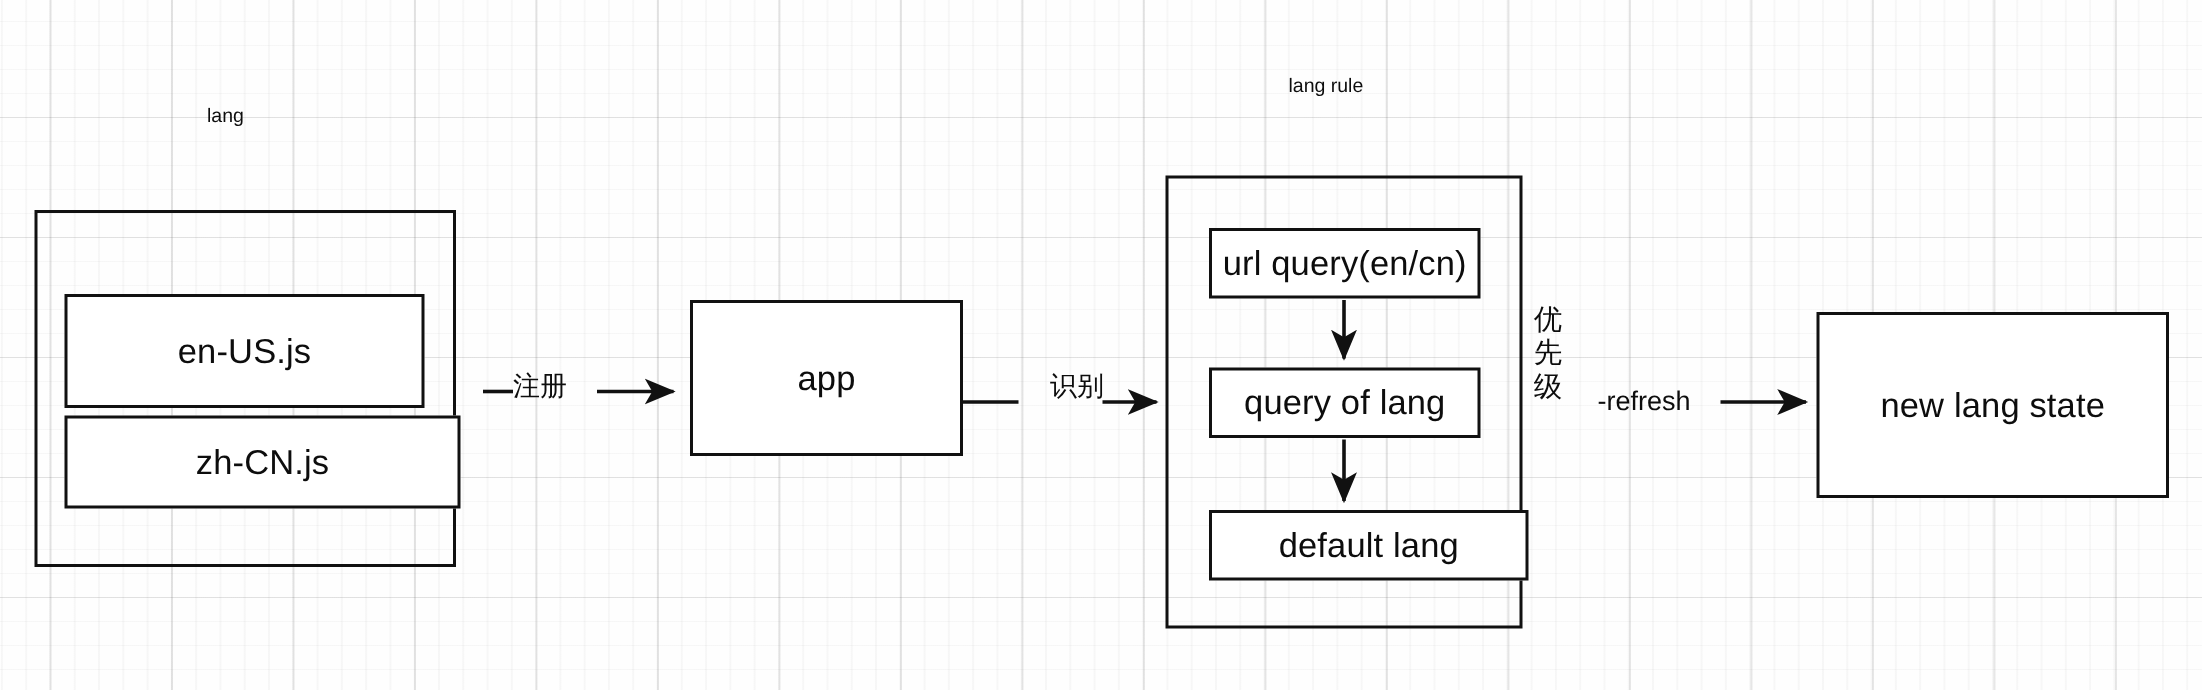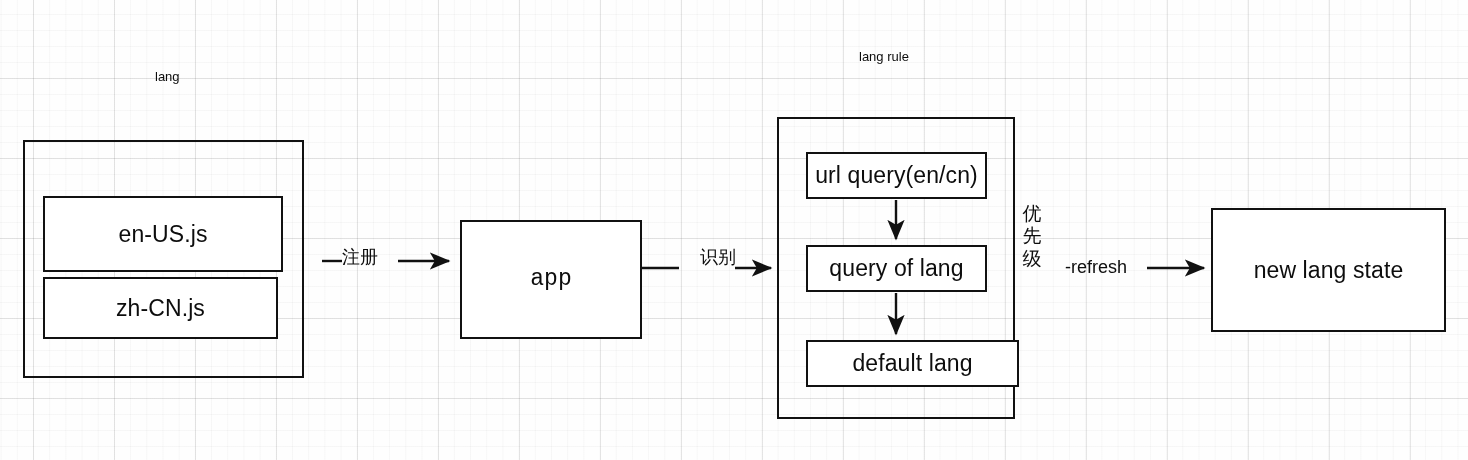--- a/index.html
+++ b/index.html
@@ -87,35 +87,35 @@
     height: 460px;
     overflow: visible;
     pointer-events: none;
   }
 </style>
 </head>
 <body>
 
 <div id="canvas">
 
-  <div class="caption" style="left:138px; top:70px;margin-left:17px;">lang</div>
+  <div class="caption" style="left:138px; top:70px;">lang</div>
 
   <div class="caption" style="left:859px; top:50px;">lang rule</div>
 
   <div class="box group-box" style="left:23px; top:140px; width:281px; height:238px;"></div>
 
   <div class="box" style="left:43px; top:196px; width:240px; height:76px;">
     <span class="box-label">en-US.js</span>
   </div>
 
-  <div class="box" style="left:43px; top:277px; width:235px; height:62px;">
+  <div class="box" style="left:43px; top:277px; width:264px; height:62px;">
     <span class="box-label">zh-CN.js</span>
   </div>
 
-  <div class="box" style="left:460px; top:220px; width:182px; height:119px;font-family:Liberation Mono, monospace;">
+  <div class="box" style="left:460px; top:200px; width:182px; height:104px;">
     <span class="box-label">app</span>
   </div>
 
   <div class="box group-box" style="left:777px; top:117px; width:238px; height:302px;"></div>
 
   <div class="box" style="left:806px; top:152px; width:181px; height:47px;">
     <span class="box-label">url query(en/cn)</span>
   </div>
 
   <div class="box" style="left:806px; top:245px; width:181px; height:47px;">

